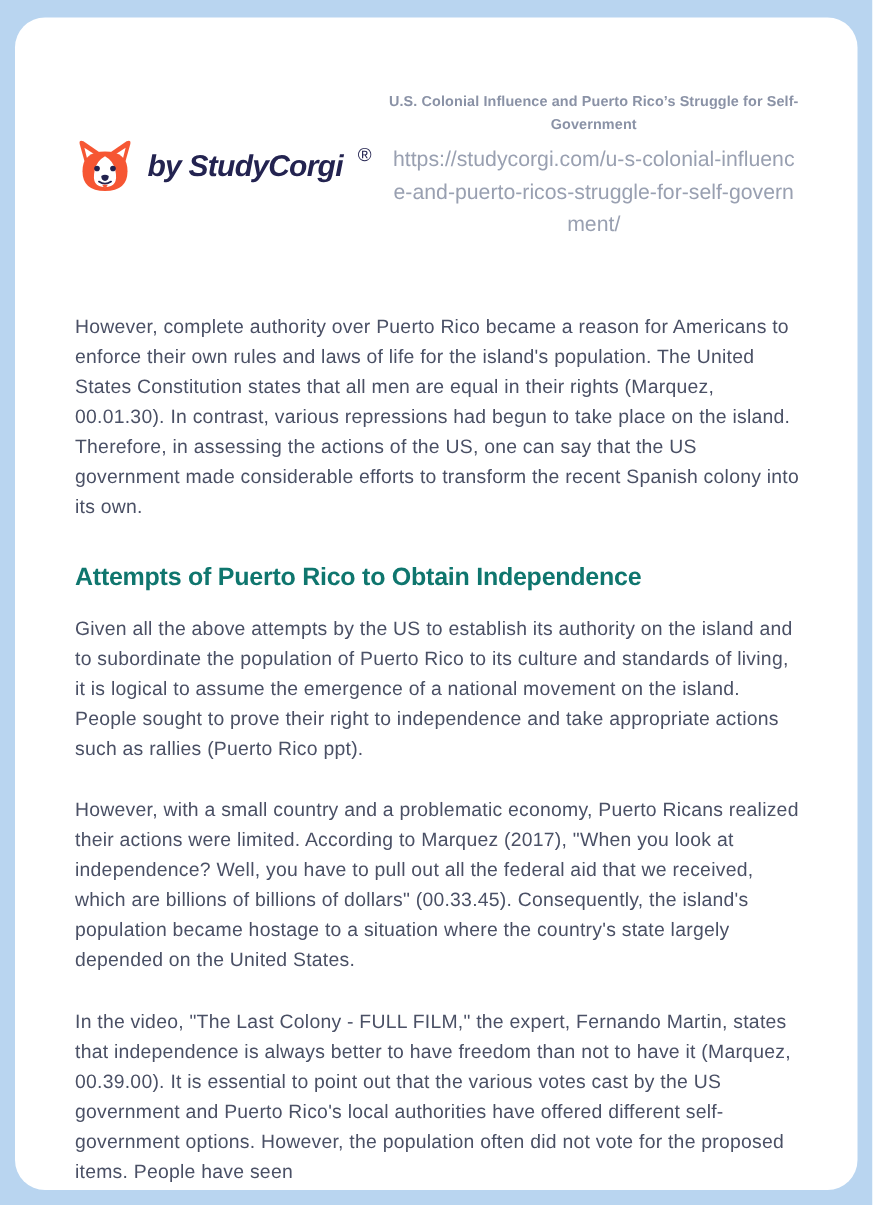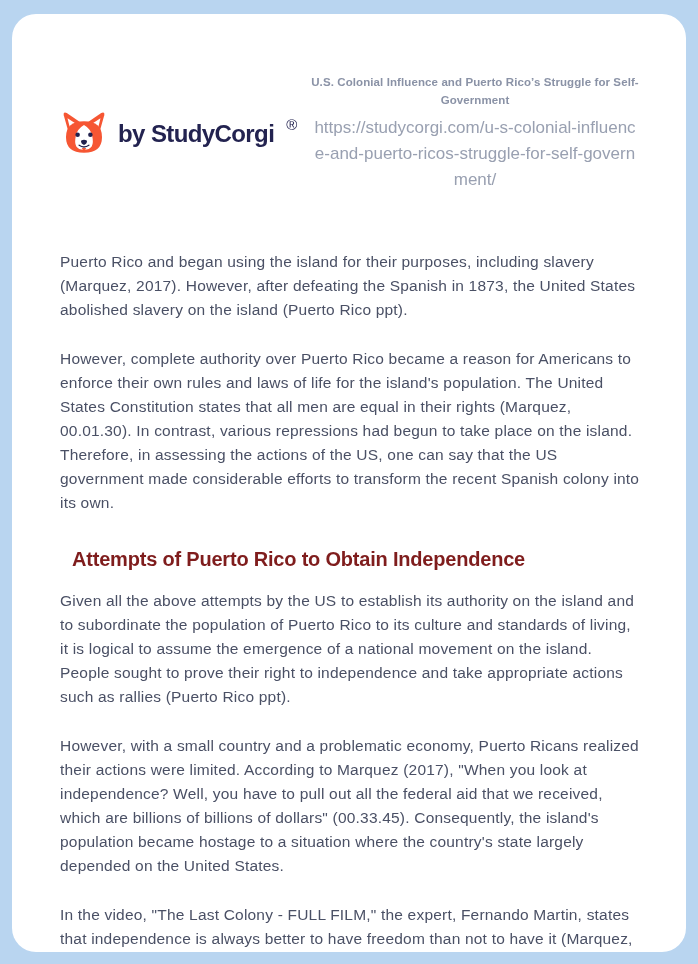--- a/index.html
+++ b/index.html
@@ -35,20 +35,21 @@
     gap: 10px;
     flex: 0 0 auto;
   }
   .brand svg { display: block; }
   .brand-text {
     font-size: 24px;
     font-weight: bold;
     color: #232350;
     letter-spacing: -0.6px;
     white-space: nowrap;
+    font-style: italic;
   }
   .reg-mark {
     font-size: 15px;
     color: #232350;
     position: relative;
     top: -9px;
     margin-left: 2px;
   }
   .doc-meta {
     width: 330px;
@@ -75,23 +76,23 @@
   .article p {
     font-size: 15.5px;
     line-height: 24px;
     color: #4a5065;
     letter-spacing: 0.2px;
     margin-bottom: 25px;
   }
   .article h2 {
     font-size: 20px;
     font-weight: bold;
-    color: #7f1d1d;
+    color: #0f766e;
     letter-spacing: -0.2px;
-    margin: 33px 0 18px 12px;
+    margin: 33px 0 18px 0;
   }
 </style>
 </head>
 <body>
 
 <div class="page">
   <div class="card">
 
     <header class="doc-header">
       <div class="brand">
@@ -121,21 +122,20 @@
         <span class="reg-mark">®</span>
       </div>
 
       <div class="doc-meta">
         <div class="doc-title">U.S. Colonial Influence and Puerto Rico’s Struggle for Self-Government</div>
         <a class="doc-url" href="#">https://studycorgi.com/u-s-colonial-influence-and-puerto-ricos-struggle-for-self-government/</a>
       </div>
     </header>
 
     <main class="article">
-      <p>Puerto Rico and began using the island for their purposes, including slavery (Marquez, 2017). However, after defeating the Spanish in 1873, the United States abolished slavery on the island (Puerto Rico ppt).</p>
       <p>However, complete authority over Puerto Rico became a reason for Americans to enforce their own rules and laws of life for the island's population. The United States Constitution states that all men are equal in their rights (Marquez, 00.01.30). In contrast, various repressions had begun to take place on the island. Therefore, in assessing the actions of the US, one can say that the US government made considerable efforts to transform the recent Spanish colony into its own.</p>
       <h2>Attempts of Puerto Rico to Obtain Independence</h2>
       <p>Given all the above attempts by the US to establish its authority on the island and to subordinate the population of Puerto Rico to its culture and standards of living, it is logical to assume the emergence of a national movement on the island. People sought to prove their right to independence and take appropriate actions such as rallies (Puerto Rico ppt).</p>
       <p>However, with a small country and a problematic economy, Puerto Ricans realized their actions were limited. According to Marquez (2017), "When you look at independence? Well, you have to pull out all the federal aid that we received, which are billions of billions of dollars" (00.33.45). Consequently, the island's population became hostage to a situation where the country's state largely depended on the United States.</p>
       <p>In the video, "The Last Colony - FULL FILM," the expert, Fernando Martin, states that independence is always better to have freedom than not to have it (Marquez, 00.39.00). It is essential to point out that the various votes cast by the US government and Puerto Rico's local authorities have offered different self-government options. However, the population often did not vote for the proposed items. People have seen</p>
     </main>
 
   </div>
 </div>
 

